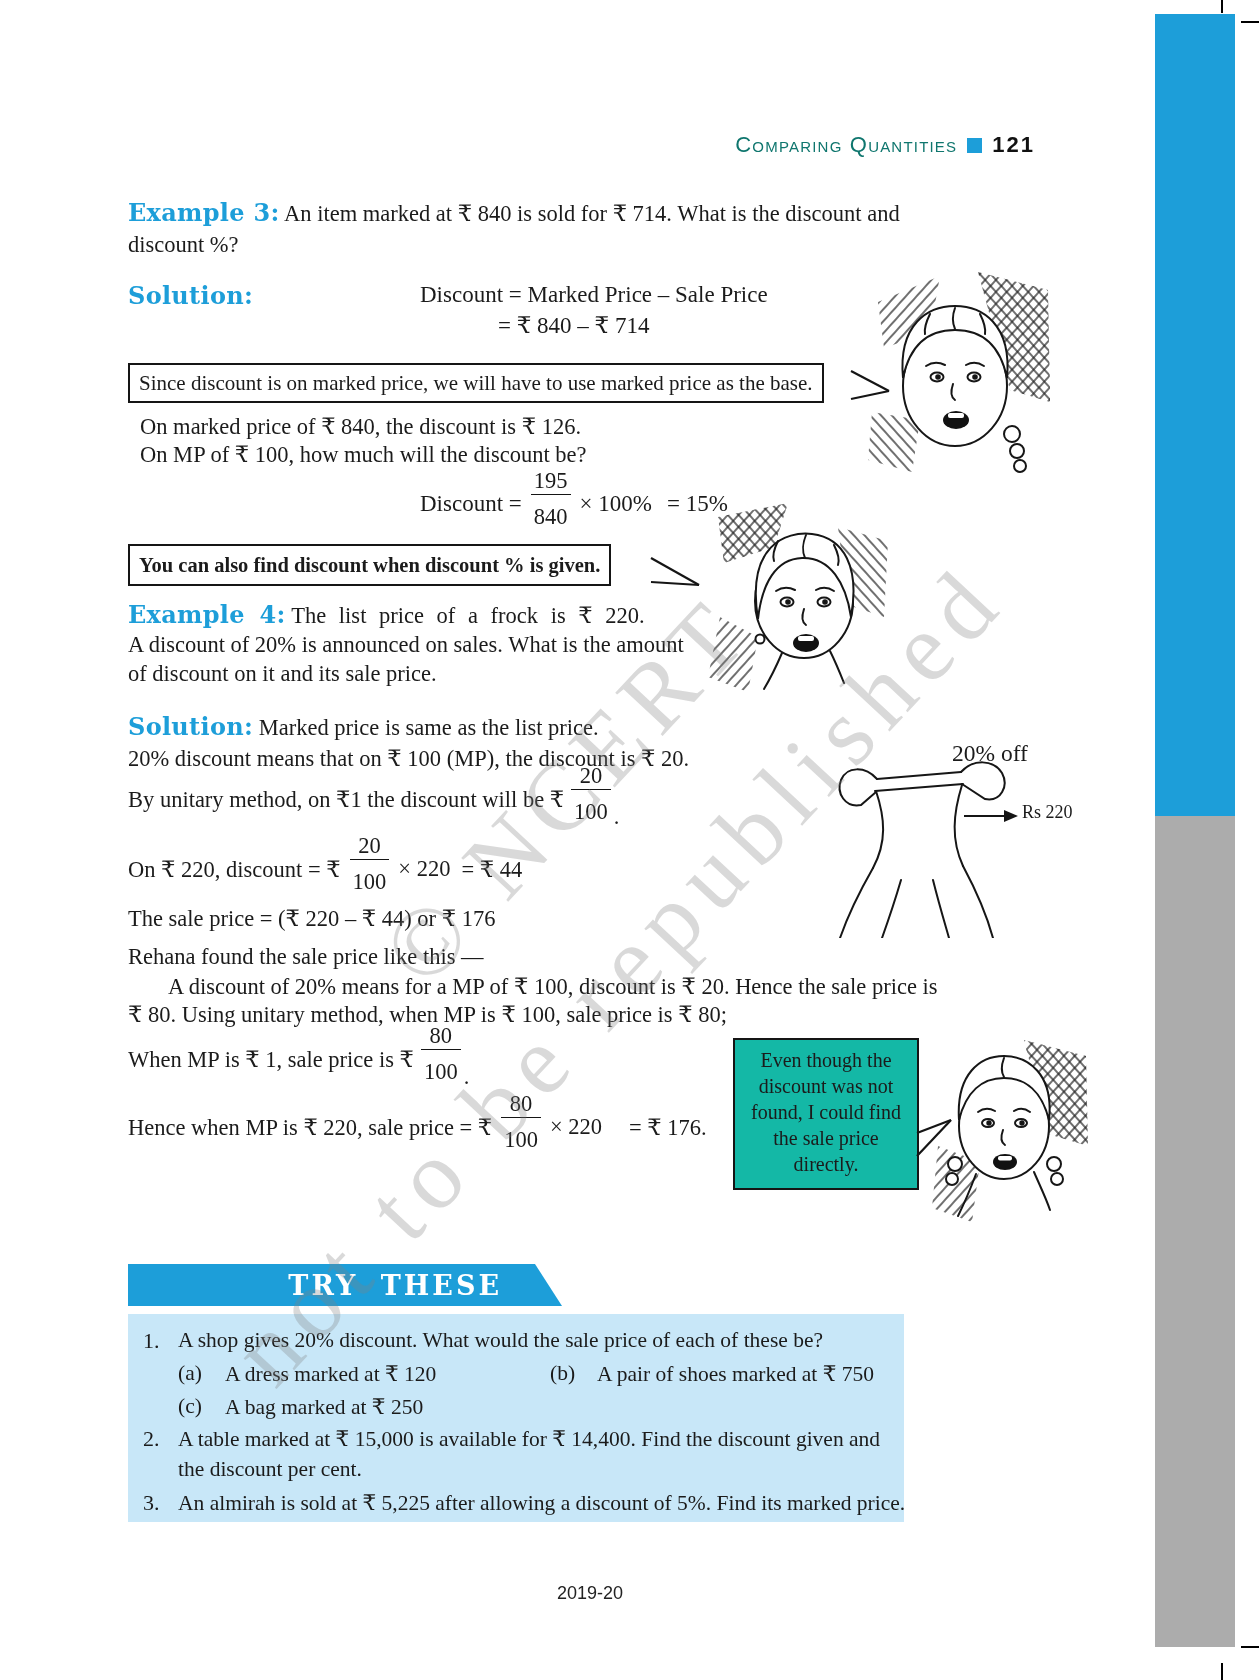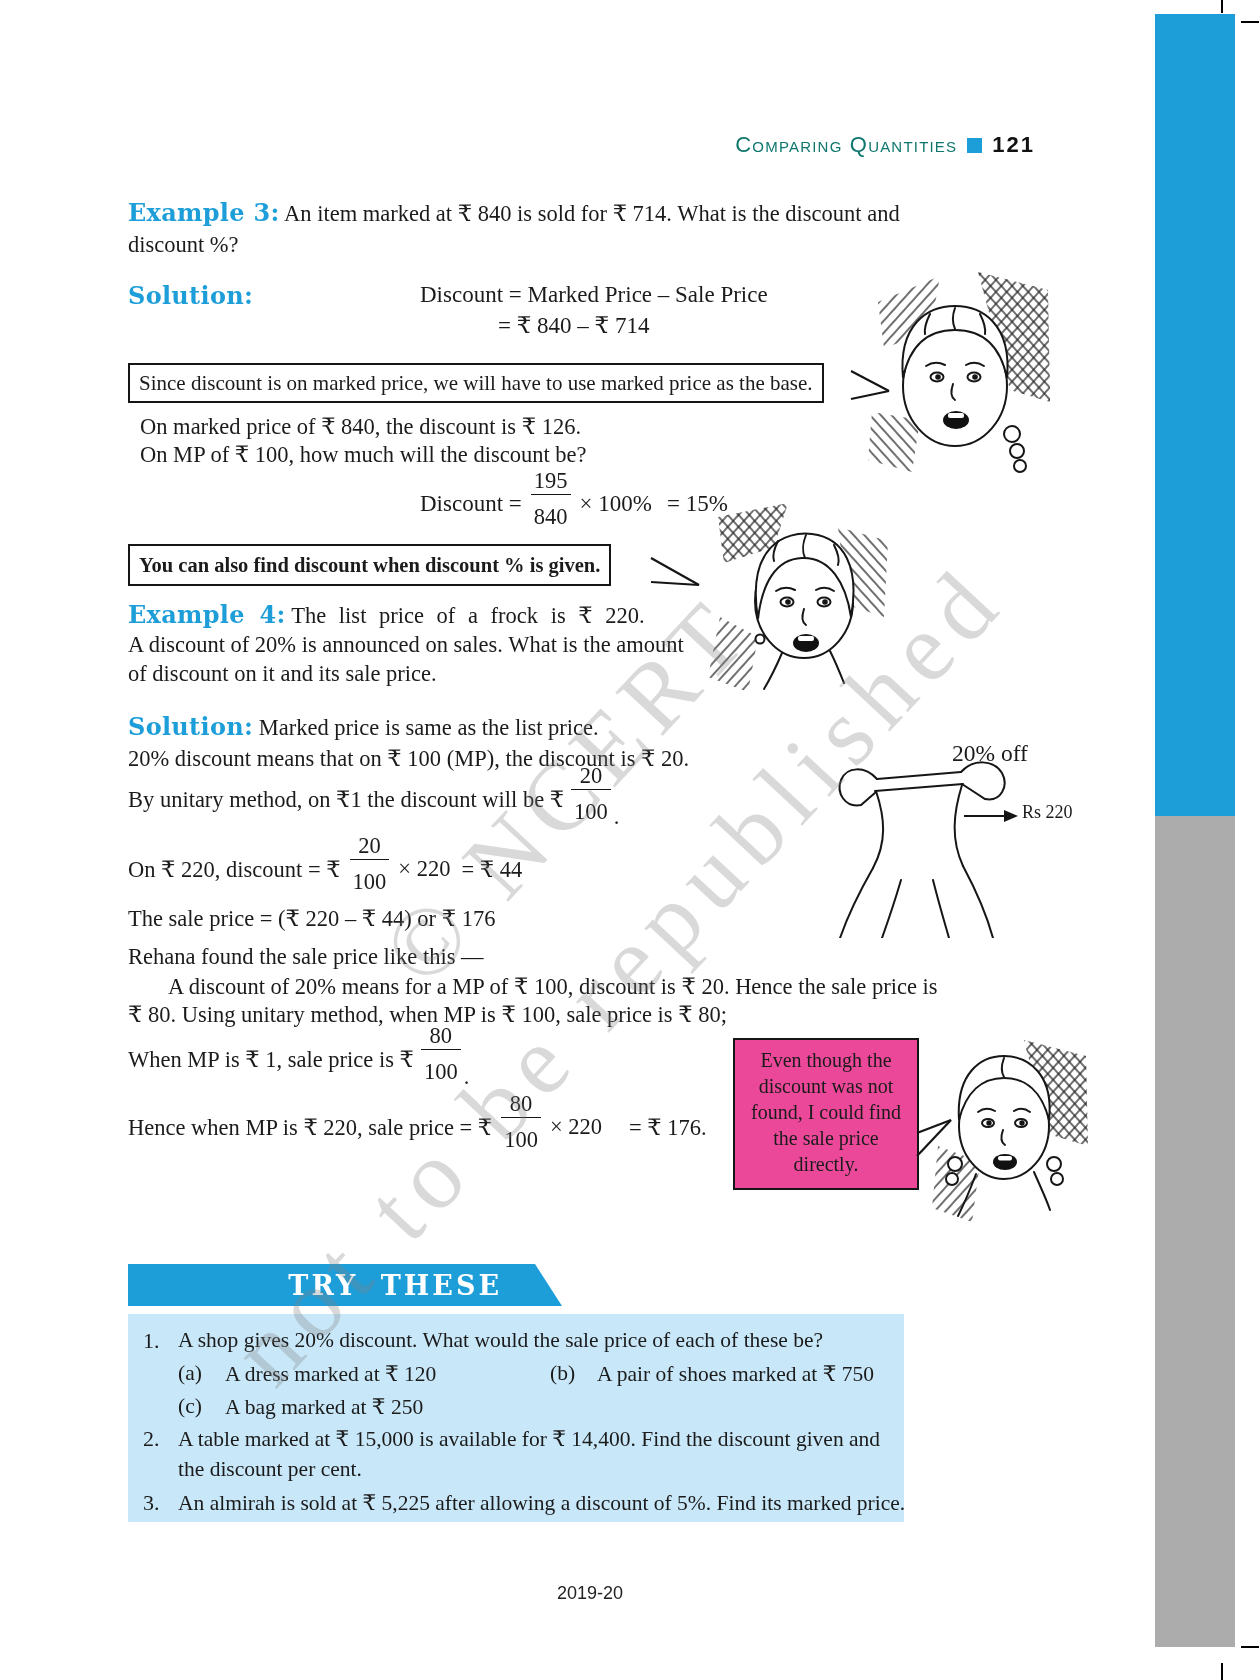--- a/index.html
+++ b/index.html
@@ -34,21 +34,21 @@
   .header-square{width:15px;height:15px;background:var(--accent-blue);}
   .header-pagenum{font-size:22px;font-weight:bold;letter-spacing:2px;color:#111;}
   .banner{background:var(--banner-blue);
       clip-path:polygon(0 0, calc(100% - 27px) 0, 100% 100%, 0 100%);
       display:flex;align-items:center;justify-content:flex-end;}
   .banner-label{color:#fff;font-weight:bold;font-size:27px;letter-spacing:3px;word-spacing:10px;
       padding-right:60px;font-family:"DejaVu Serif",serif;}
   .panel{background:var(--panel-blue);}
   .panel .qnum{position:absolute;left:15px;font-size:22px;}
   .panel .qtext{position:absolute;left:50px;font-size:21.5px;white-space:nowrap;}
-  .bubble{border:2.4px solid #151515;background:#ec4899;text-align:center;
+  .bubble{border:2.4px solid #151515;background:#14b8a6;text-align:center;
       font-size:20px;line-height:26px;padding:7px 5px;}
   .cropmark{background:#000;}
   .lineart{stroke:#161616;fill:none;stroke-width:2;stroke-linecap:round;}
   .dress-label{font-size:23.5px;}
 </style>
 </head>
 <body>
 
 <div class="abs cropmark" style="left:1221px;top:0;width:2px;height:13px;"></div>
 <div class="abs cropmark" style="left:1241px;top:21px;width:18px;height:2px;"></div>

